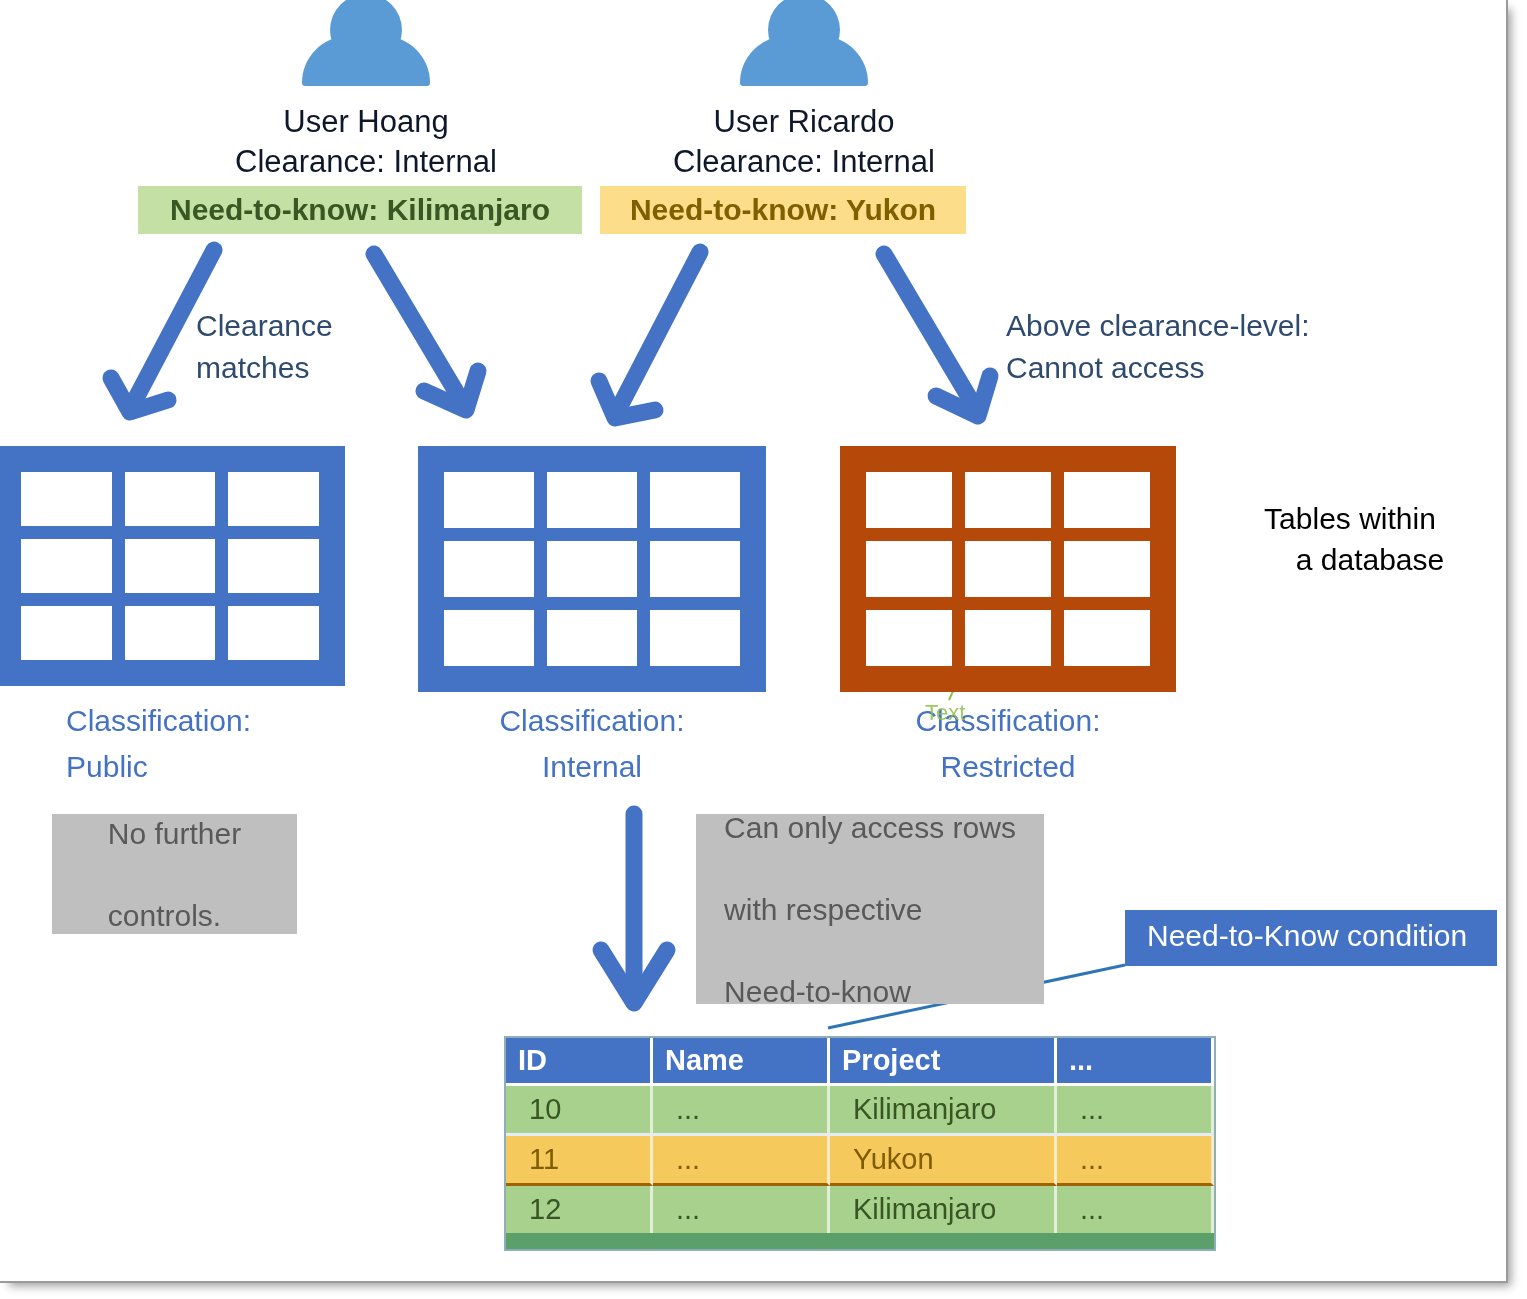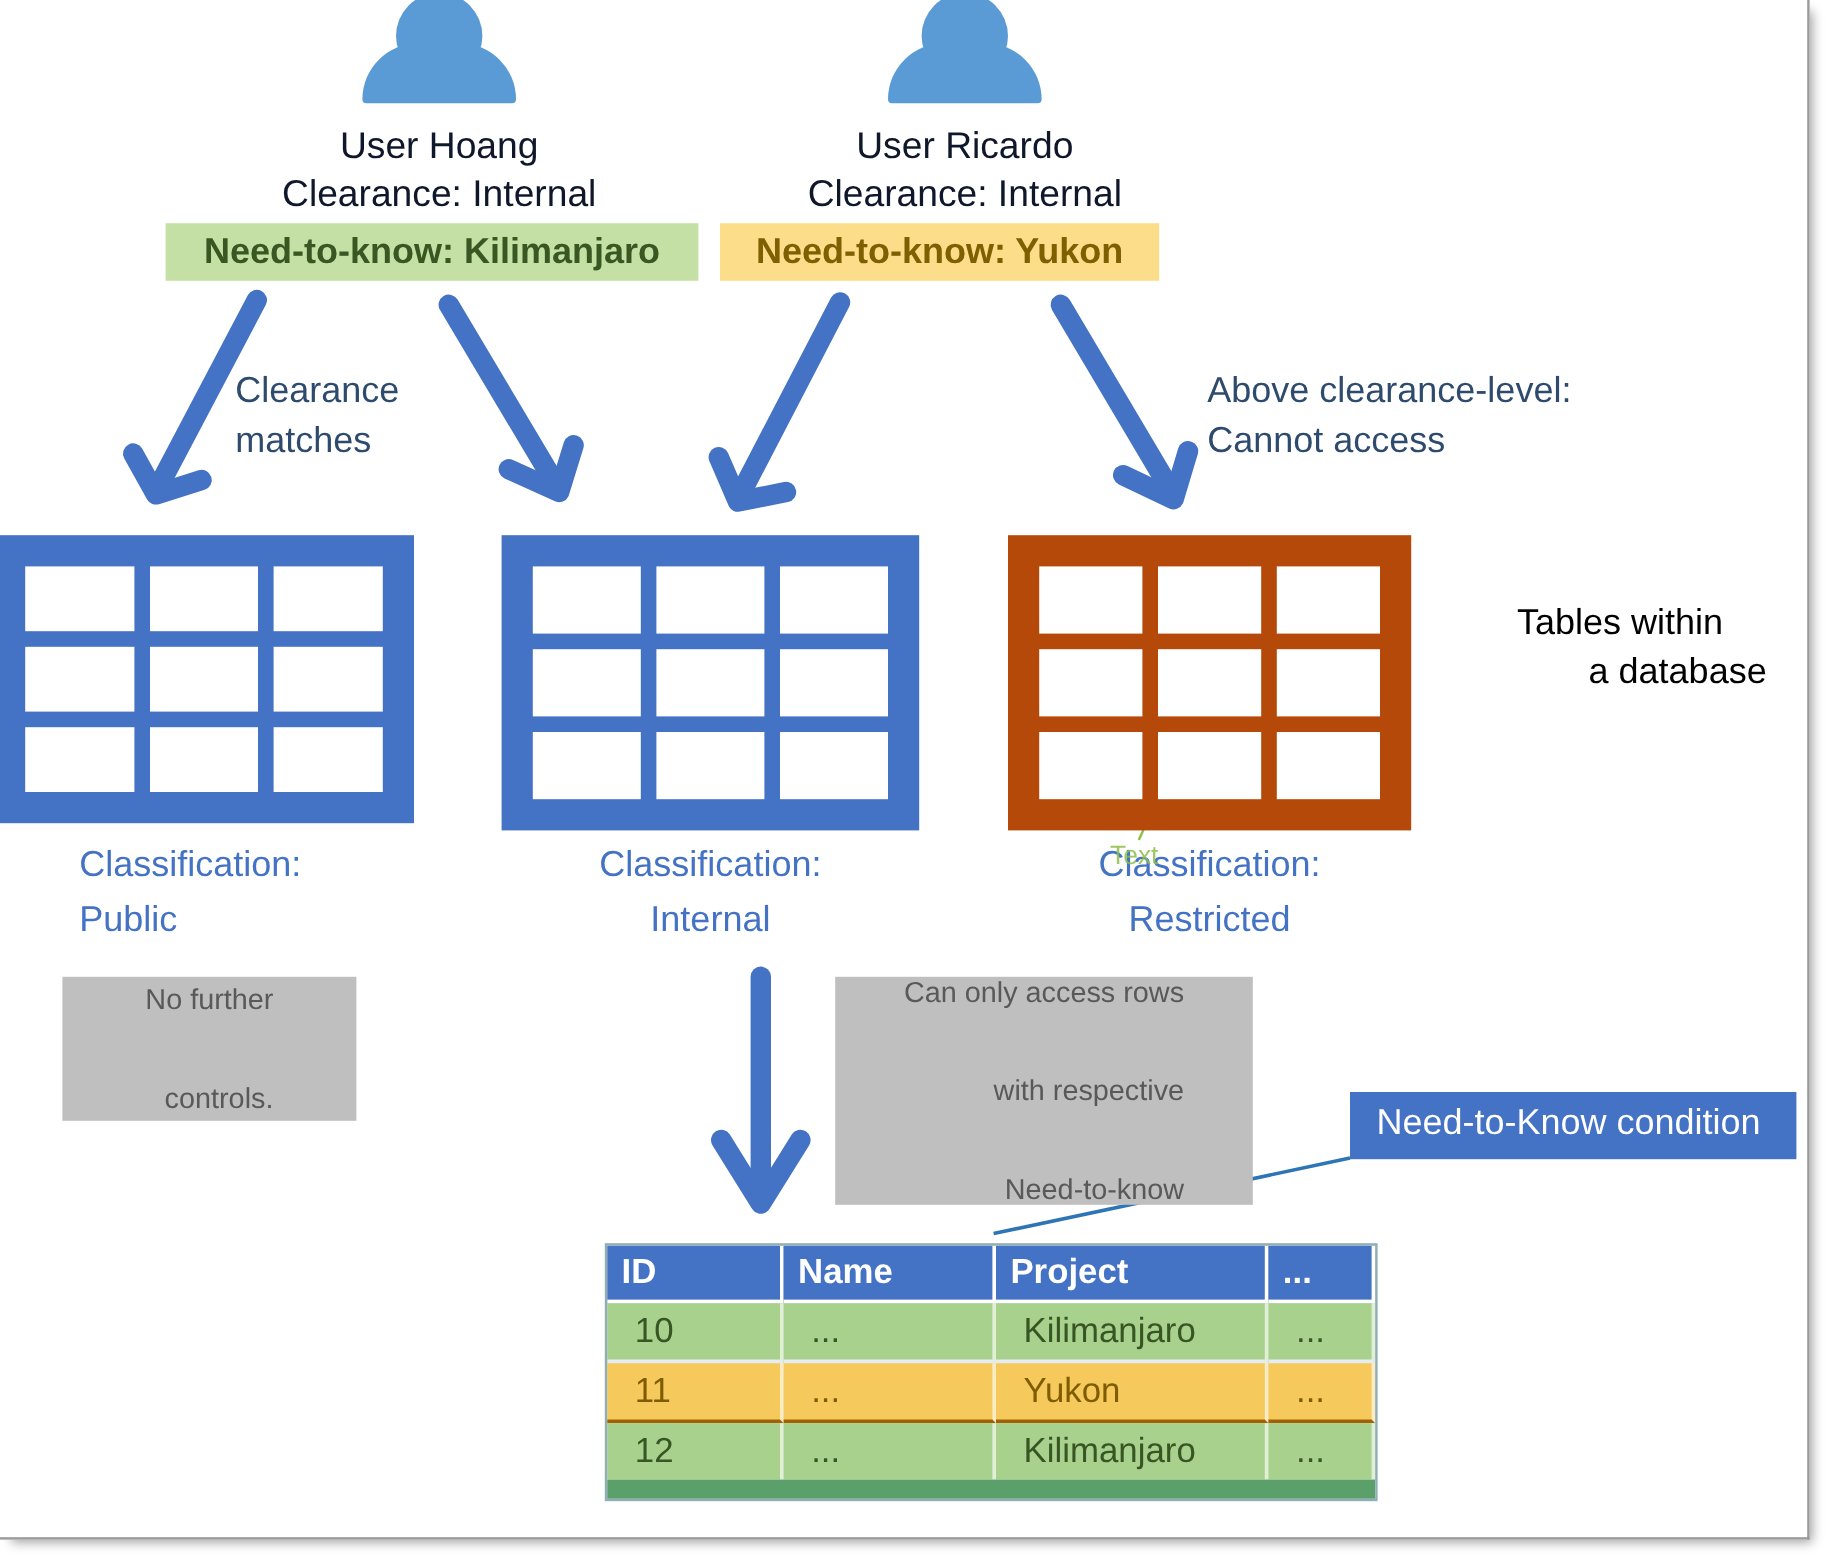--- a/index.html
+++ b/index.html
@@ -52,21 +52,21 @@
   .classif{
     position:absolute;color:#4472C4;font-size:30px;line-height:41px;
     white-space:nowrap;text-align:center;
   }
   .tableslabel{
     position:absolute;color:#000000;font-size:30px;line-height:41px;
     text-align:center;white-space:nowrap;
   }
   .graybox{
     position:absolute;background:#BFBFBF;color:#595959;
-    font-size:24px;line-height:41px;text-align:right;
+    font-size:30px;line-height:41px;text-align:left;
     display:flex;align-items:center;justify-content:center;
   }
   .graybox span{display:block;}
 
   
   .dbtable{position:absolute;display:grid;grid-template-columns:repeat(3,1fr);
     grid-template-rows:repeat(3,1fr);gap:13px;padding:26px;box-sizing:border-box;}
   .dbtable.blue{background:#4472C4;}
   .dbtable.orange{background:#B5490A;}
   .dbtable i{display:block;background:#ffffff;}
@@ -191,21 +191,21 @@
       <i></i>
     <i></i>
       <i></i>
       <i></i>
     <i></i>
       <i></i>
       <i></i>
   </div>
 
   <div class="tableslabel" style="left:1230px;top:498px;width:240px;">Tables within</div>
-  <div class="tableslabel" style="left:1278px;top:539px;width:240px;">a database</div>
+  <div class="tableslabel" style="left:1250px;top:539px;width:240px;">a database</div>
 
   <div class="classif" style="left:66px;top:700px;text-align:left;">Classification:</div>
   <div class="classif" style="left:66px;top:746px;text-align:left;">Public</div>
 
   <div class="classif" style="left:418px;top:700px;width:348px;">Classification:</div>
   <div class="classif" style="left:418px;top:746px;width:348px;">Internal</div>
 
   <div class="classif" style="left:840px;top:700px;width:336px;">Classification:</div>
   <div class="classif" style="left:840px;top:746px;width:336px;">Restricted</div>
 
@@ -221,21 +221,21 @@
   <div class="graybox" style="left:696px;top:814px;width:348px;height:190px;">
     <span>
       <span>Can only access rows</span><br>
       <span>with respective</span><br>
       <span>Need-to-know</span>
     </span>
   </div>
 
   <div class="callout" style="left:1125px;top:910px;width:372px;height:56px;">Need-to-Know condition</div>
 
-  <table class="datatable" style="left:506px;top:1038px;width:640px;">
+  <table class="datatable" style="left:506px;top:1038px;width:708px;">
     <thead>
       <tr>
         <th style="width:120px;">ID</th>
         <th style="width:150px;">Name</th>
         <th style="width:200px;">Project</th>
         <th>...</th>
       </tr>
     </thead>
     <tbody>
       <tr class="rgreen">

